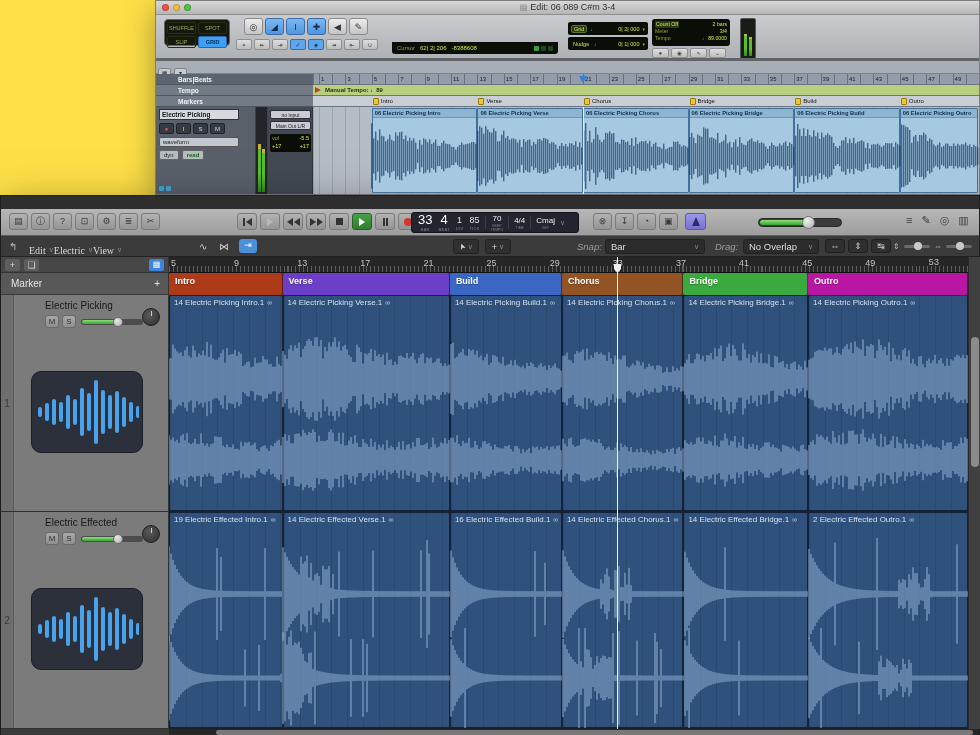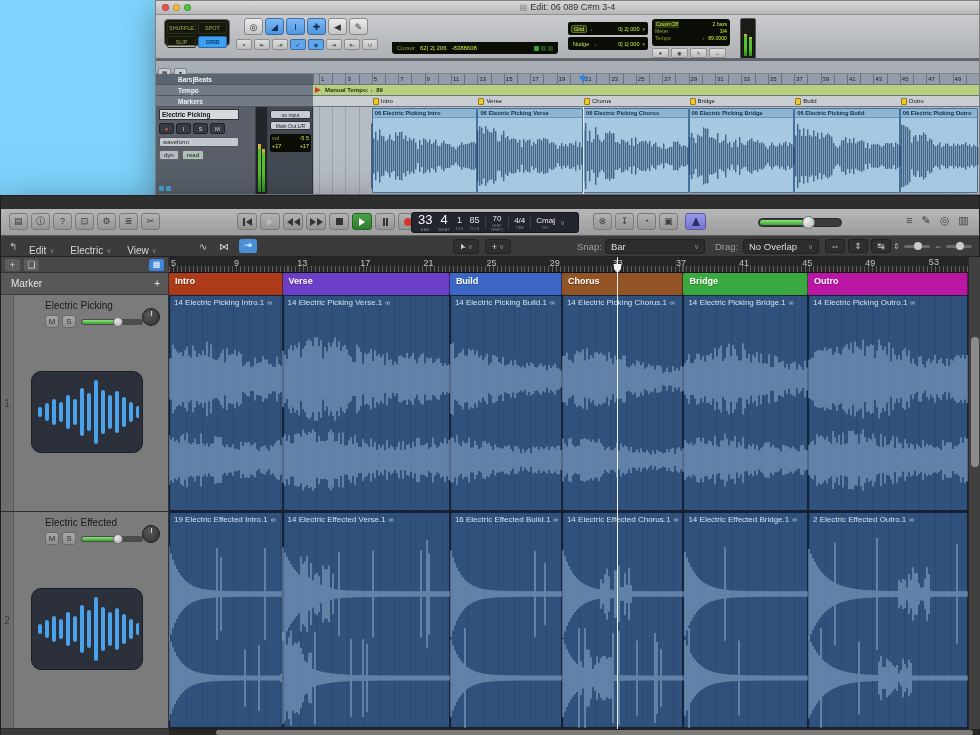--- a/index.html
+++ b/index.html
@@ -1,16 +1,16 @@
 <!DOCTYPE html>
 <html><head>
 <meta charset="utf-8">
 <style>
   html,body{margin:0;padding:0;background:#fff;}
-  #stage{position:relative;width:980px;height:735px;background:#7dd3fc;overflow:hidden;
+  #stage{position:relative;width:980px;height:735px;background:#fde047;overflow:hidden;
          font-family:"Liberation Sans",sans-serif;-webkit-font-smoothing:antialiased;}
   #stage *{box-sizing:border-box;}
 
   
   #pt{position:absolute;left:155px;top:0;width:825px;height:195px;background:#b9bdc3;
       border:1px solid #7e7e7e;box-shadow:0 10px 30px rgba(0,0,0,.35);}
   #pt-titlebar{height:14px;background:linear-gradient(#d8d8d8,#b6b6b6);border-bottom:1px solid #8f8f8f;
       text-align:center;font-size:9px;color:#333;line-height:13px;position:relative;}
   .traffic{position:absolute;top:3px;width:7px;height:7px;border-radius:50%;border:1px solid rgba(0,0,0,.2);}
   .t-red{background:#f0534b;}.t-yel{background:#f5bd3f;}.t-grn{background:#52c440;}
@@ -154,30 +154,30 @@
       border:1px solid #5a58a8;border-radius:3px;display:flex;align-items:center;justify-content:center;}
   .metro-tri{width:0;height:0;border-left:4px solid transparent;border-right:4px solid transparent;border-bottom:9px solid #2d2d66;}
   #lg-vol{position:absolute;left:757px;top:9px;width:84px;height:9px;background:#3b3b3b;border-radius:5px;border:1px solid #2a2a2a;}
   #lg-vol .fill{position:absolute;left:1px;top:1px;height:5px;width:55%;background:linear-gradient(#8fe07a,#37a437);border-radius:4px;}
   #lg-vol .knob{position:absolute;left:52%;top:-3px;width:13px;height:13px;border-radius:50%;
       background:radial-gradient(circle at 35% 30%,#efefef,#b2b2b2);border:1px solid #777;}
   #lg-rightbtns{position:absolute;left:905px;top:5px;display:flex;gap:9px;font-size:11px;color:#3d3d3d;}
   #lg-menubar{position:absolute;top:40px;left:0;width:100%;height:21px;background:#3b3b3b;border-bottom:1px solid #222;
       color:#d8d8d8;font-size:10px;}
   .lg-backicon{position:absolute;left:8px;top:0;line-height:21px;color:#bbb;font-size:10px;}
-  #lg-menus{position:absolute;left:28px;top:4px;display:flex;gap:16px;line-height:21px;}
+  #lg-menus{position:absolute;left:28px;top:4px;display:flex;line-height:21px;font-family:Liberation Serif, serif;}
   .lg-menu{display:flex;gap:3px;align-items:center;}
   .lg-menu .caret{color:#8a8a8a;font-size:7px;}
   .lg-mbicon{position:absolute;top:0;line-height:21px;color:#cccccc;font-size:10px;}
   .lg-catch{position:absolute;left:238px;top:3px;width:18px;height:14px;background:#4a8fd8;border-radius:3px;
       color:#fff;font-size:9px;text-align:center;line-height:13px;}
   .lg-tool{position:absolute;top:3px;width:26px;height:15px;background:#2f2f2f;border:1px solid #222;border-radius:3px;
       color:#ddd;font-size:9px;display:flex;align-items:center;justify-content:center;gap:2px;}
   .lg-ptr{display:inline-block;transform:rotate(-112deg);font-size:8px;}
-  .lg-sel-label{position:absolute;top:0;line-height:21px;color:#9c9c9c;font-size:9.5px;}
+  .lg-sel-label{position:absolute;top:0;line-height:21px;color:#9c9c9c;font-size:9.5px;font-style:italic;}
   .lg-select{position:absolute;top:3px;height:15px;background:#2c2c2c;border:1px solid #222;border-radius:3px;
       font-size:9.5px;line-height:13px;color:#ddd;display:flex;justify-content:space-between;padding:0 5px;}
   #lg-zoombtns{position:absolute;left:824px;top:3px;display:flex;gap:3px;}
   .lg-zbtn{width:20px;height:14px;background:#2f2f2f;border:1px solid #1f1f1f;border-radius:3px;color:#c5c5c5;
       font-size:9px;text-align:center;line-height:13px;}
   #lg-minisliders{position:absolute;left:892px;top:0;height:21px;display:flex;align-items:center;gap:4px;color:#bbb;font-size:8px;}
   .mini-sl{width:26px;height:3px;background:#6a6a6a;border-radius:2px;position:relative;}
   .mini-sl .k{position:absolute;left:40%;top:-3px;width:8px;height:8px;border-radius:50%;background:#c9c9c9;}
   #lg-headtop{position:absolute;left:0;top:61px;width:168px;height:16px;background:#474747;
       border-bottom:1px solid #333;border-right:1px solid #333;}

